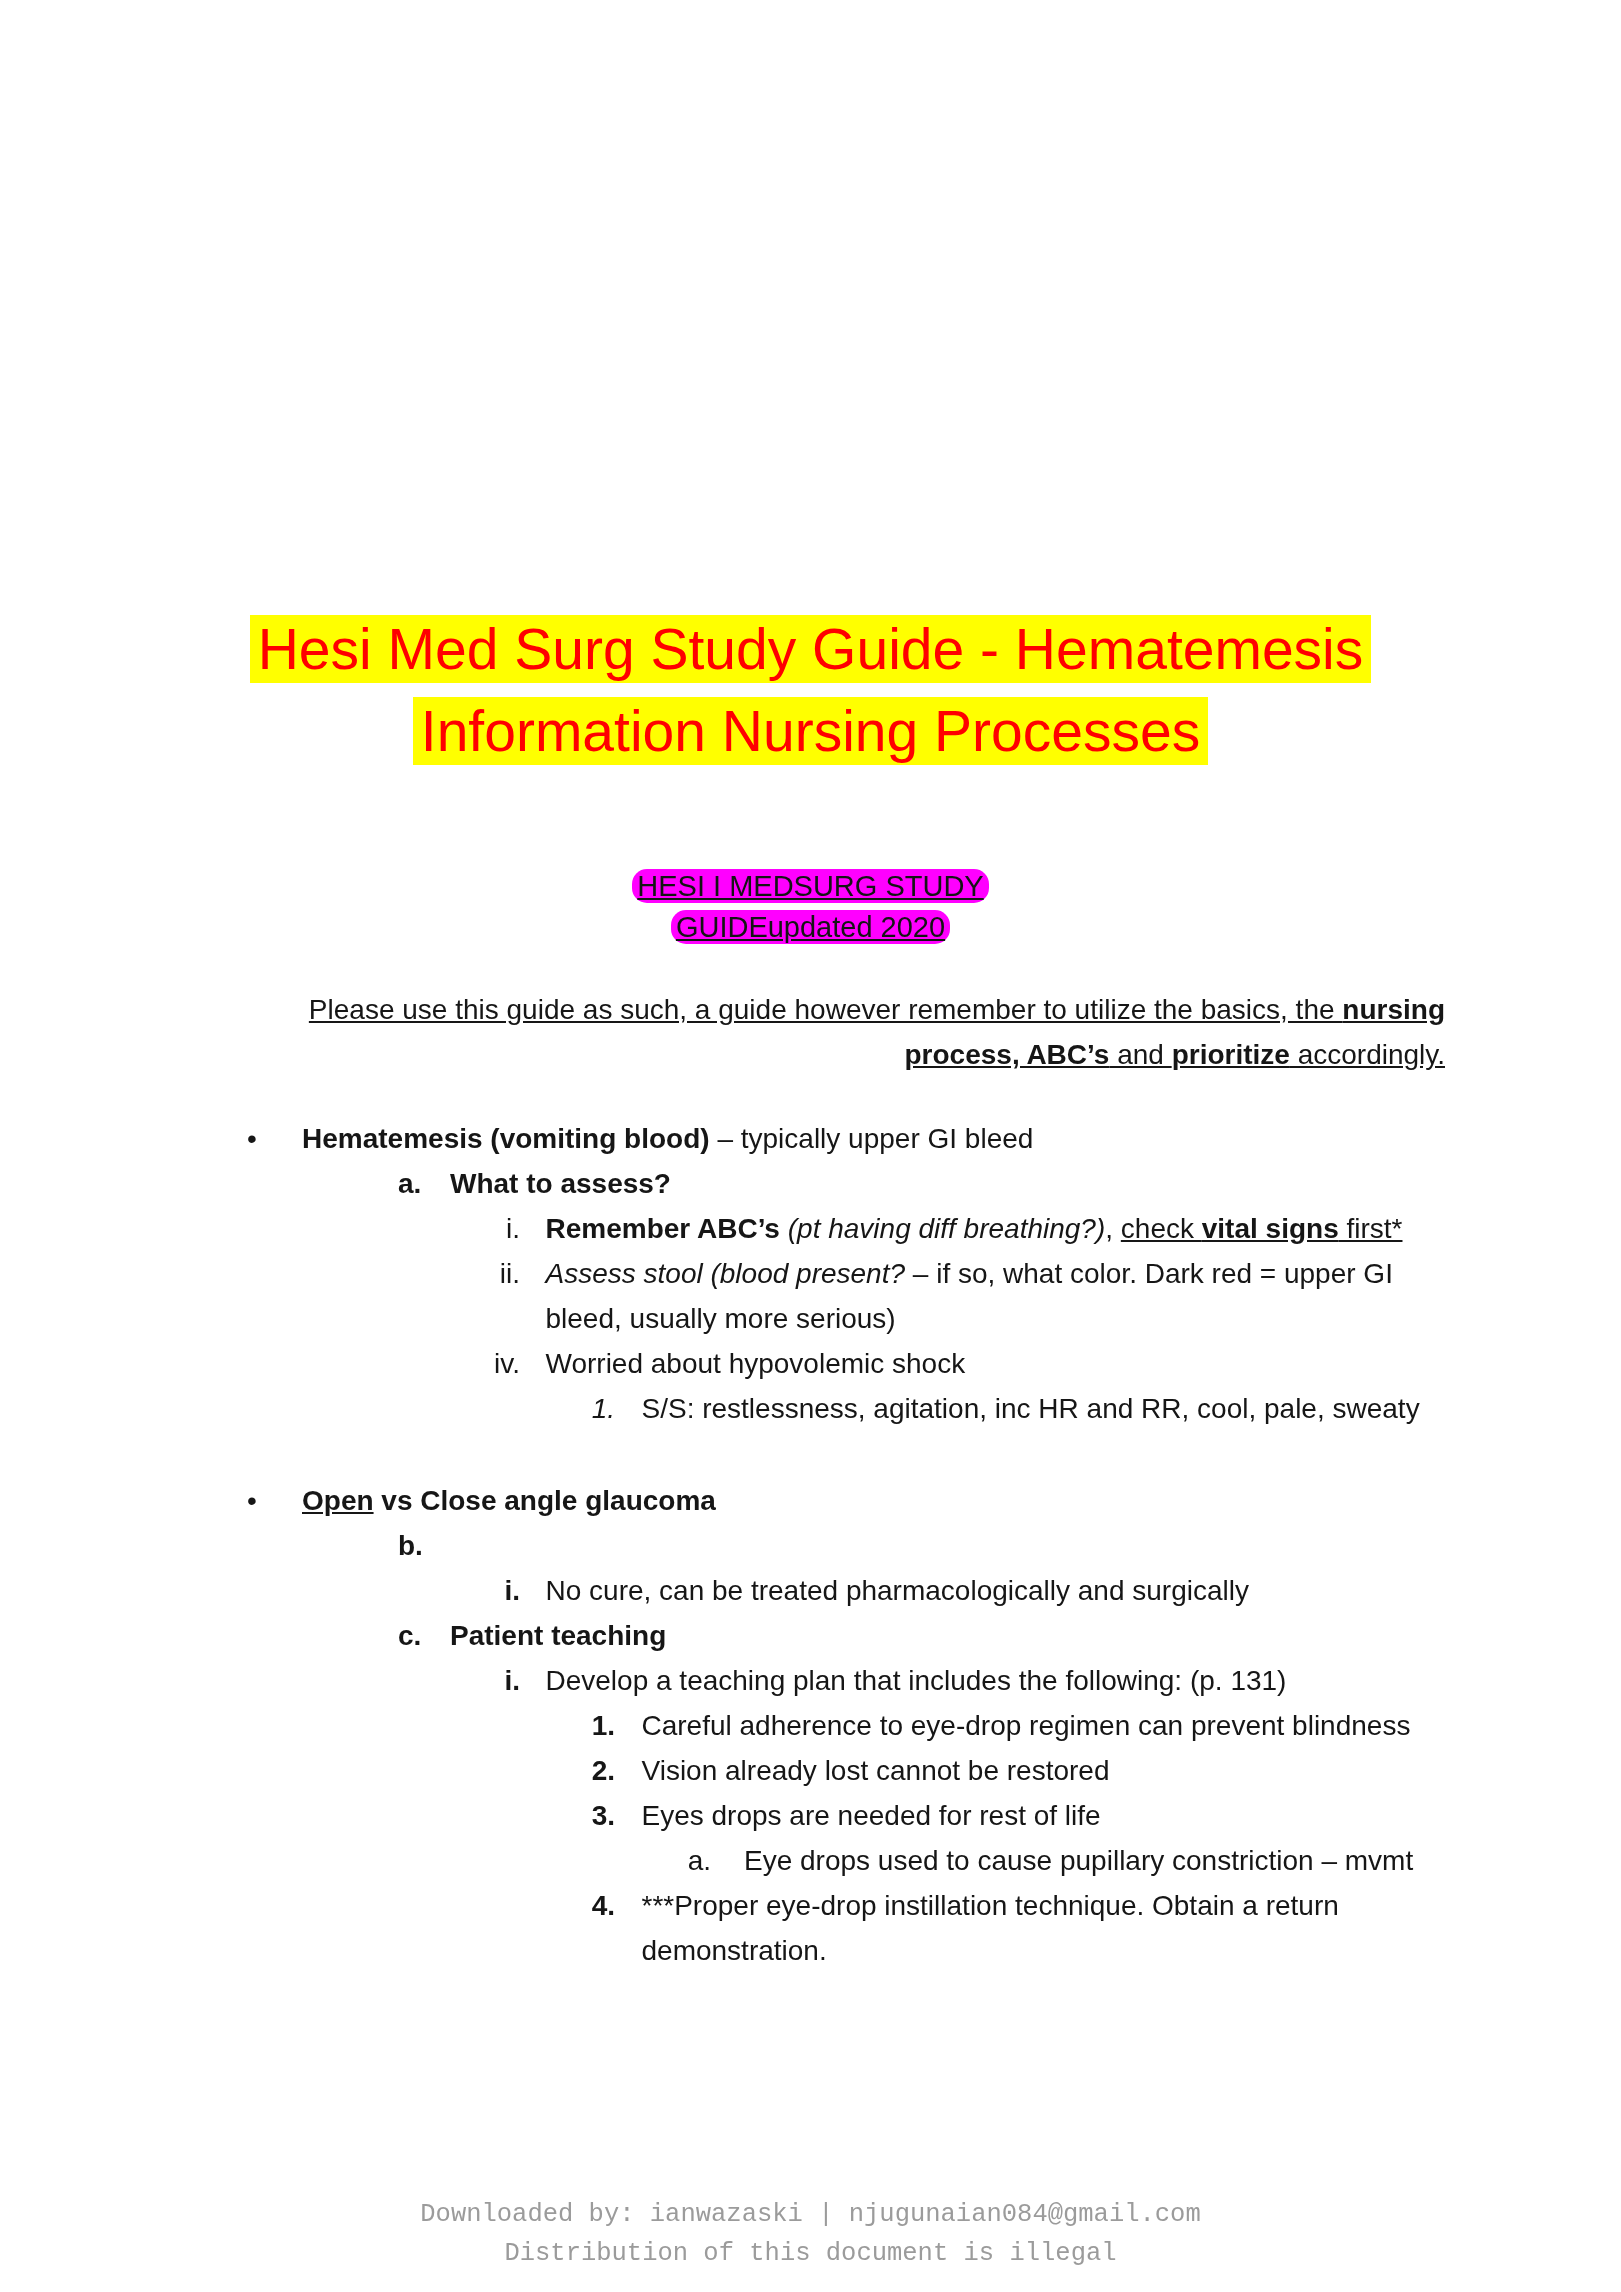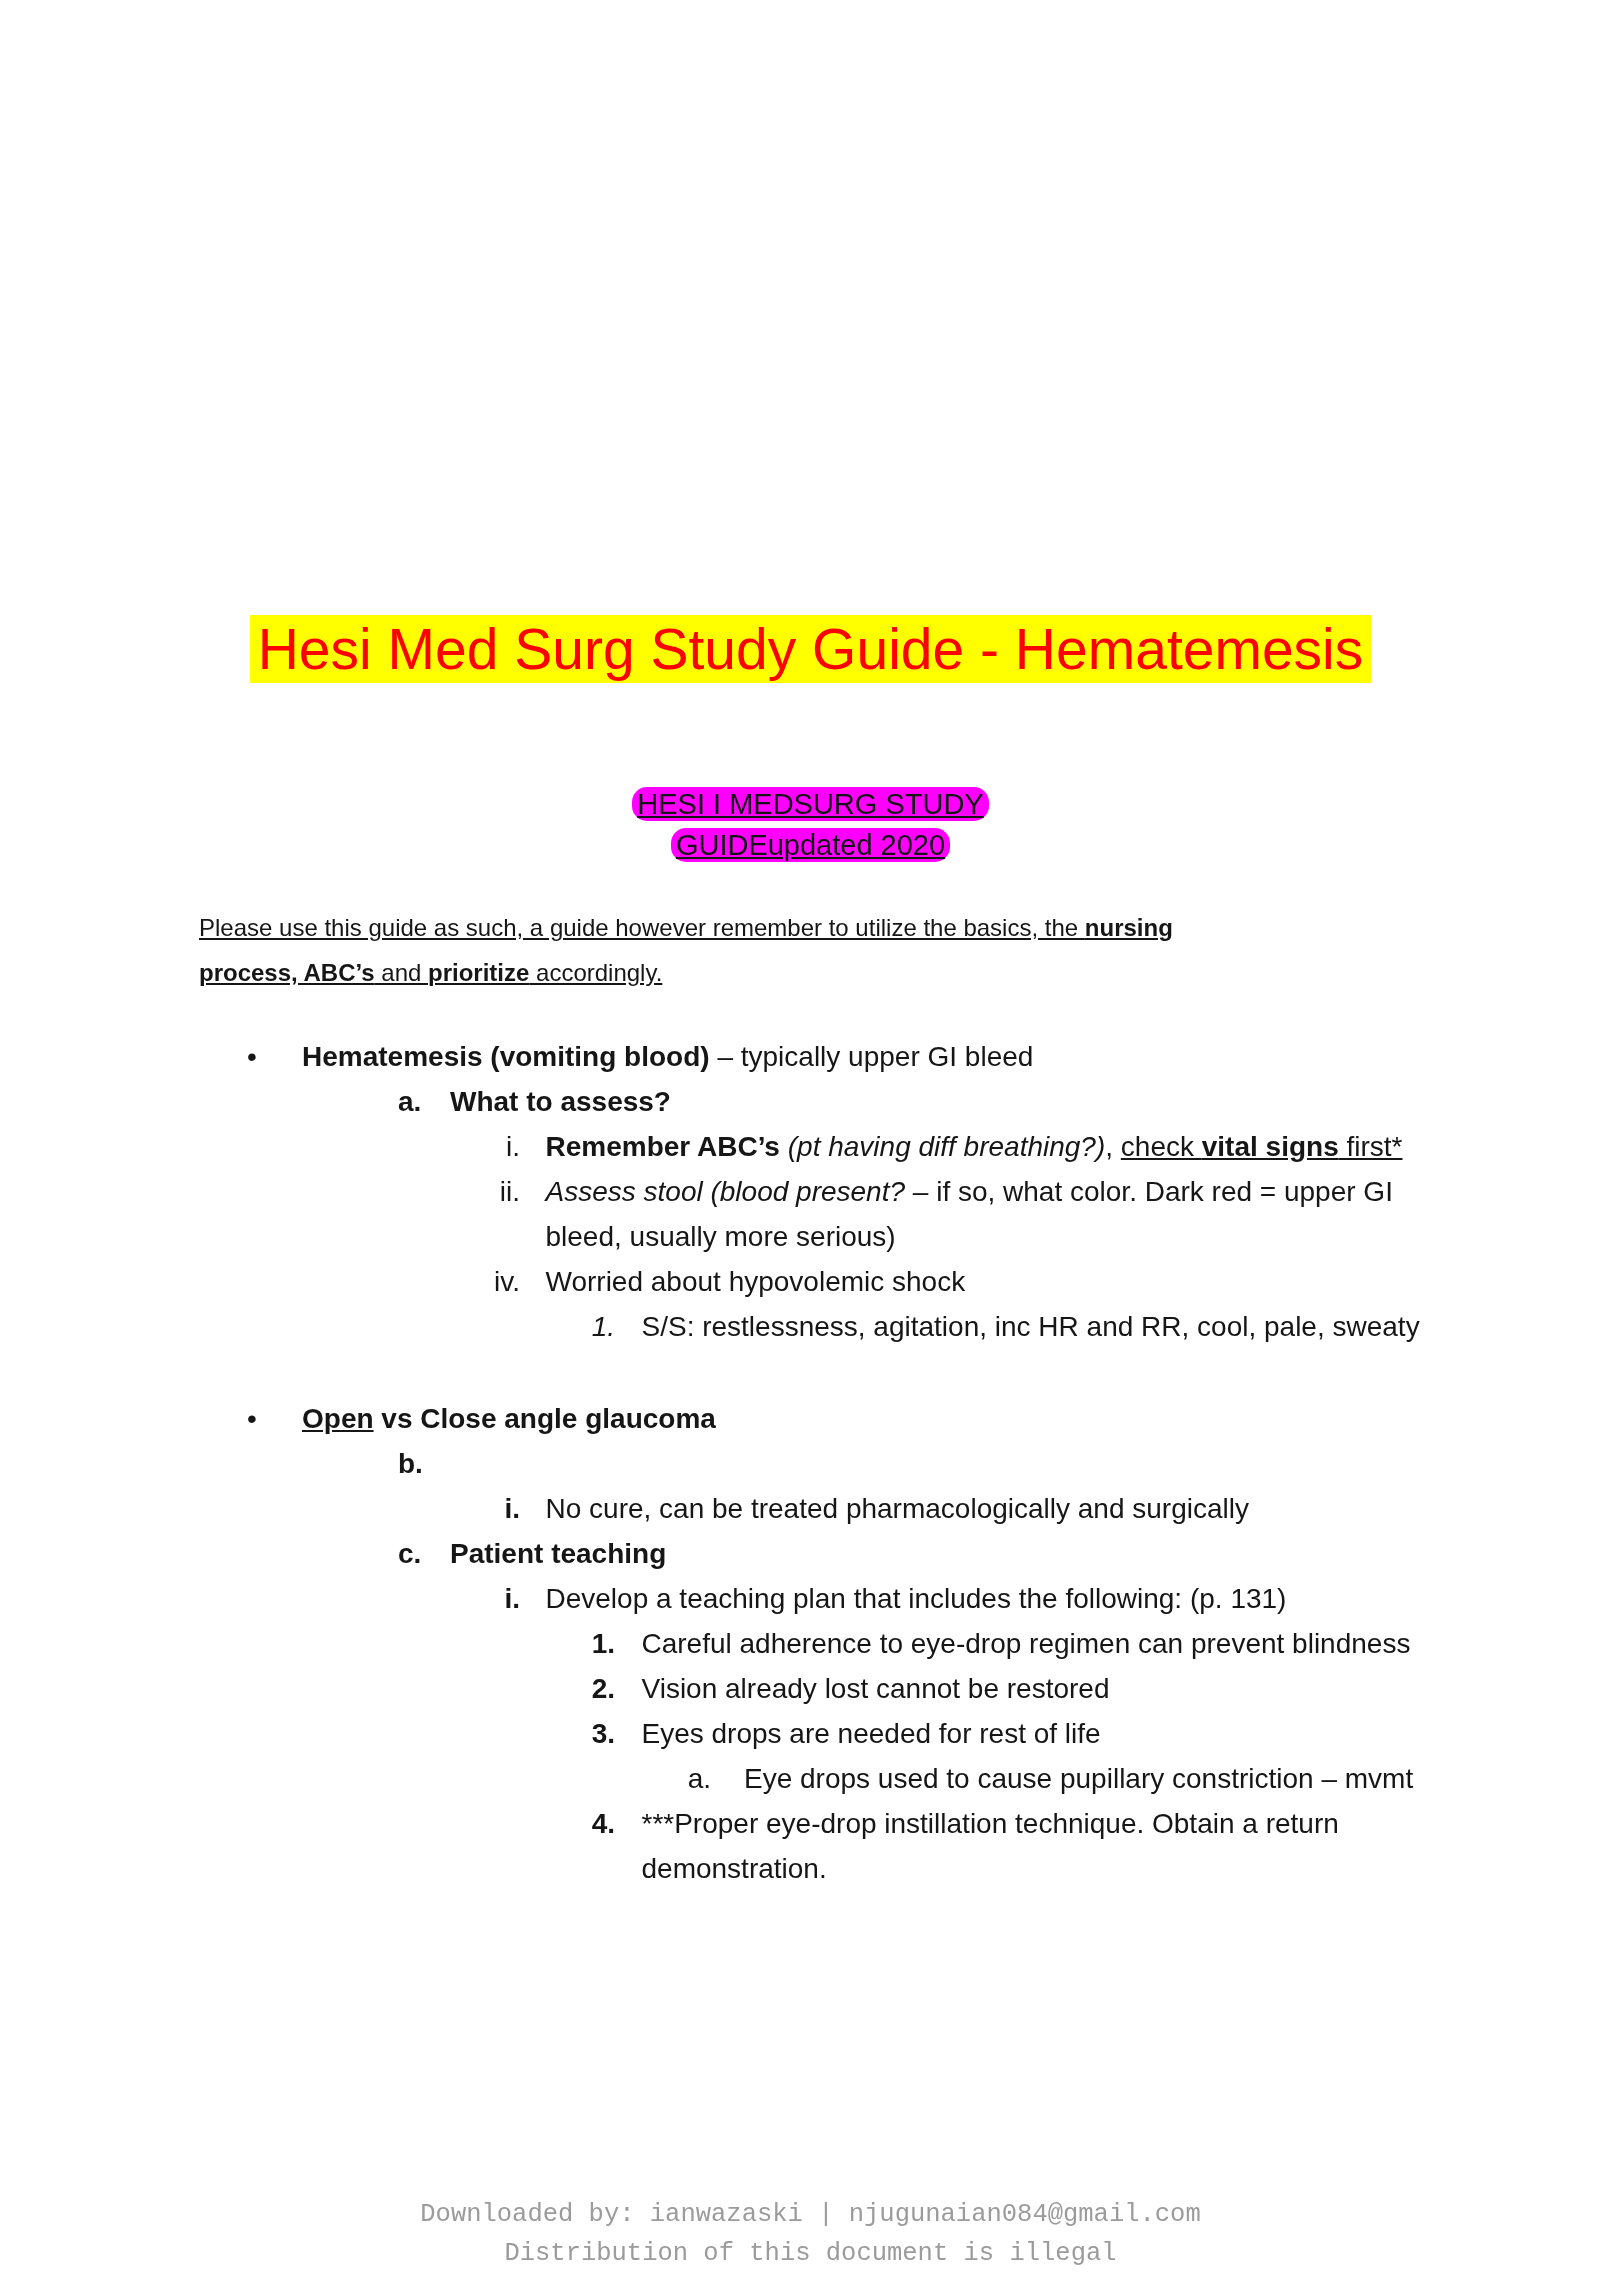--- a/index.html
+++ b/index.html
@@ -20,21 +20,21 @@
   .hl-y{background:#ffff00;color:#ff0000;padding:2px 7.8px;}
   
   .subtitle{
     margin-top:94px;text-align:center;
     font-size:29px;font-weight:400;line-height:41px;
   }
   .hl-m{background:#ff00ff;color:#141414;padding:1px 4.9px;text-decoration:underline;border-radius:15px;}
   
   .intro{
     margin:39px 176px 0 199px;
-    font-size:24px;line-height:45px;
+    font-size:28px;line-height:45px;text-align:right;
   }
   .b{font-weight:bold;}
   .i{font-style:italic;}
   .u{text-decoration:underline;}
   .pw{white-space:pre-wrap;}
   
   .li{display:flex;align-items:flex-start;font-size:28px;line-height:45px;padding-right:176px;}
   .li .m{flex:0 0 auto;}
   .li .t{flex:1 1 auto;min-width:0;}
   .lvl1{padding-left:247px;}
@@ -55,21 +55,21 @@
     text-align:center;color:#9b9b9b;
     font-size:25.5px;line-height:39px;font-family:Liberation Mono, monospace;
   }
 </style>
 </head>
 <body>
 
 <div class="page">
   <div class="content">
 
-    <h1 class="title"><span class="hl-y">Hesi Med Surg Study Guide - Hematemesis</span><br></h1>
+    <h1 class="title"><span class="hl-y">Hesi Med Surg Study Guide - Hematemesis</span><br><span class="hl-y">Information Nursing Processes</span></h1>
 
     <div class="subtitle"><span class="hl-m">HESI I MEDSURG STUDY</span><br><span class="hl-m">GUIDEupdated 2020</span></div>
 
     <p class="intro"><span class="u">Please use this guide as such, a guide however remember to utilize the basics, the </span><span class="u b">nursing</span><br><span class="u b">process, ABC’s</span><span class="u"> and </span><span class="u b">prioritize</span><span class="u"> accordingly.</span></p>
 
     <div class="li lvl1 gap-before">
       <span class="m">•</span>
       <span class="t"><span class="b">Hematemesis (vomiting blood)</span><span> – typically upper GI bleed</span></span>
     </div>
 

